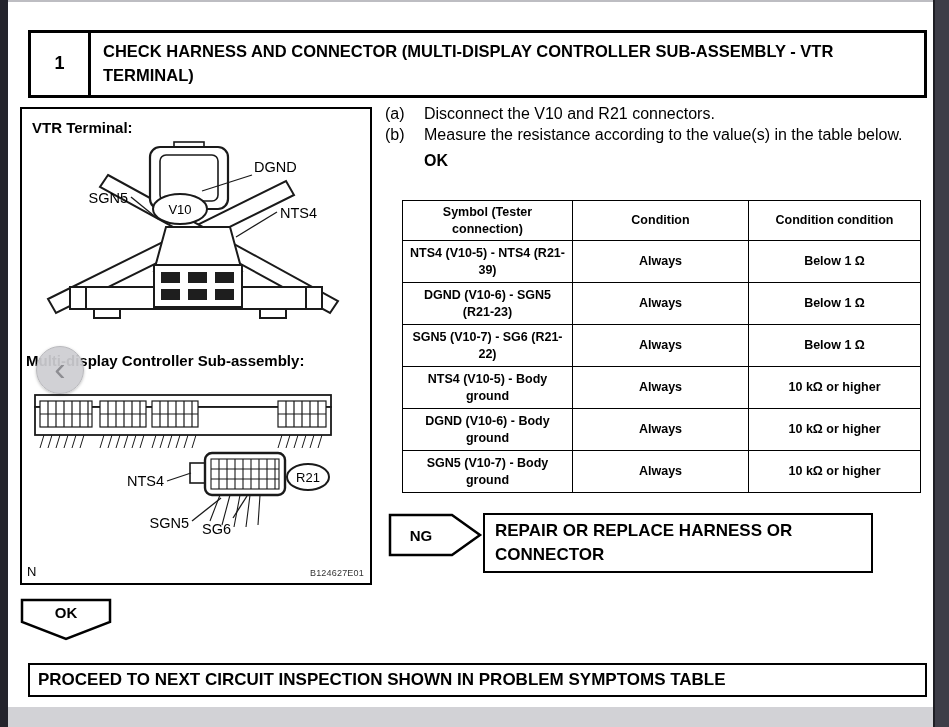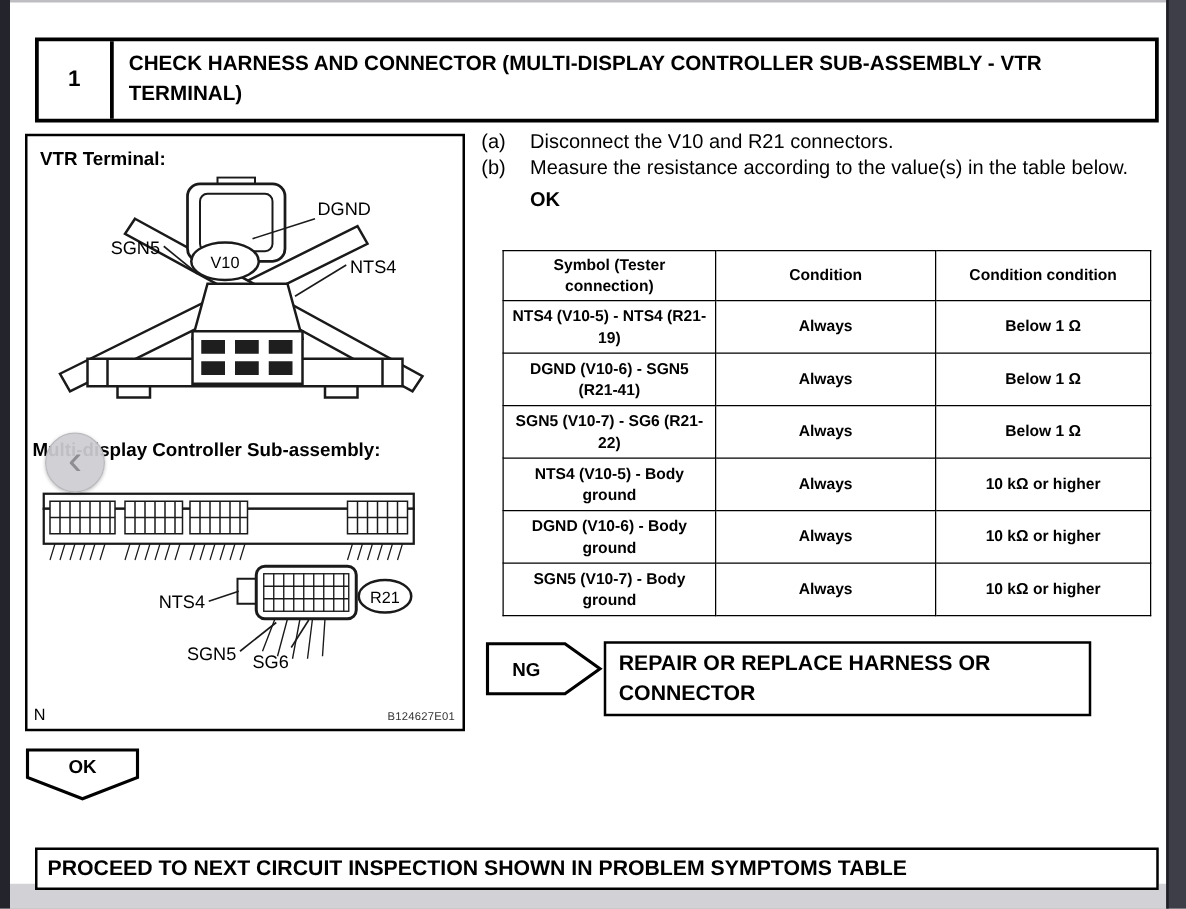--- a/index.html
+++ b/index.html
@@ -49,21 +49,21 @@
   .spec-table tbody tr { height: 42px; }
 
   
   .ng-svg { position: absolute; left: 380px; top: 511px; }
   .ng-action { position: absolute; left: 475px; top: 511px; width: 390px; min-height: 56px; border: 2.5px solid #000; padding: 4px 10px; font-weight: bold; font-size: 17px; line-height: 1.4; background: #fff; }
 
   
   .ok-svg { position: absolute; left: 12px; top: 596px; }
 
   
-  .footer-banner { position: absolute; left: 20px; top: 661px; width: 899px; height: 34px; border: 2.5px solid #000; font-weight: bold; font-size: 17px; line-height: 24px; padding: 3px 8px; background: #fff; margin-top: 15px; }
+  .footer-banner { position: absolute; left: 20px; top: 661px; width: 899px; height: 34px; border: 2.5px solid #000; font-weight: bold; font-size: 17px; line-height: 24px; padding: 3px 8px; background: #fff; }
 </style>
 </head>
 <body>
 
 <div class="stage">
 
   <div class="doc-page">
 
     <div class="step-header">
       <div class="step-number">1</div>
@@ -166,26 +166,26 @@
         </colgroup>
       <thead>
         <tr>
           <th>Symbol (Tester connection)</th>
           <th>Condition</th>
           <th>Condition condition</th>
         </tr>
       </thead>
       <tbody>
         <tr>
-          <td>NTS4 (V10-5) - NTS4 (R21-19)</td>
+          <td>NTS4 (V10-5) - NTS4 (R21-39)</td>
           <td>Always</td>
           <td>Below 1 Ω</td>
         </tr>
         <tr>
-          <td>DGND (V10-6) - SGN5 (R21-41)</td>
+          <td>DGND (V10-6) - SGN5 (R21-23)</td>
           <td>Always</td>
           <td>Below 1 Ω</td>
         </tr>
         <tr>
           <td>SGN5 (V10-7) - SG6 (R21-22)</td>
           <td>Always</td>
           <td>Below 1 Ω</td>
         </tr>
         <tr>
           <td>NTS4 (V10-5) - Body ground</td>

